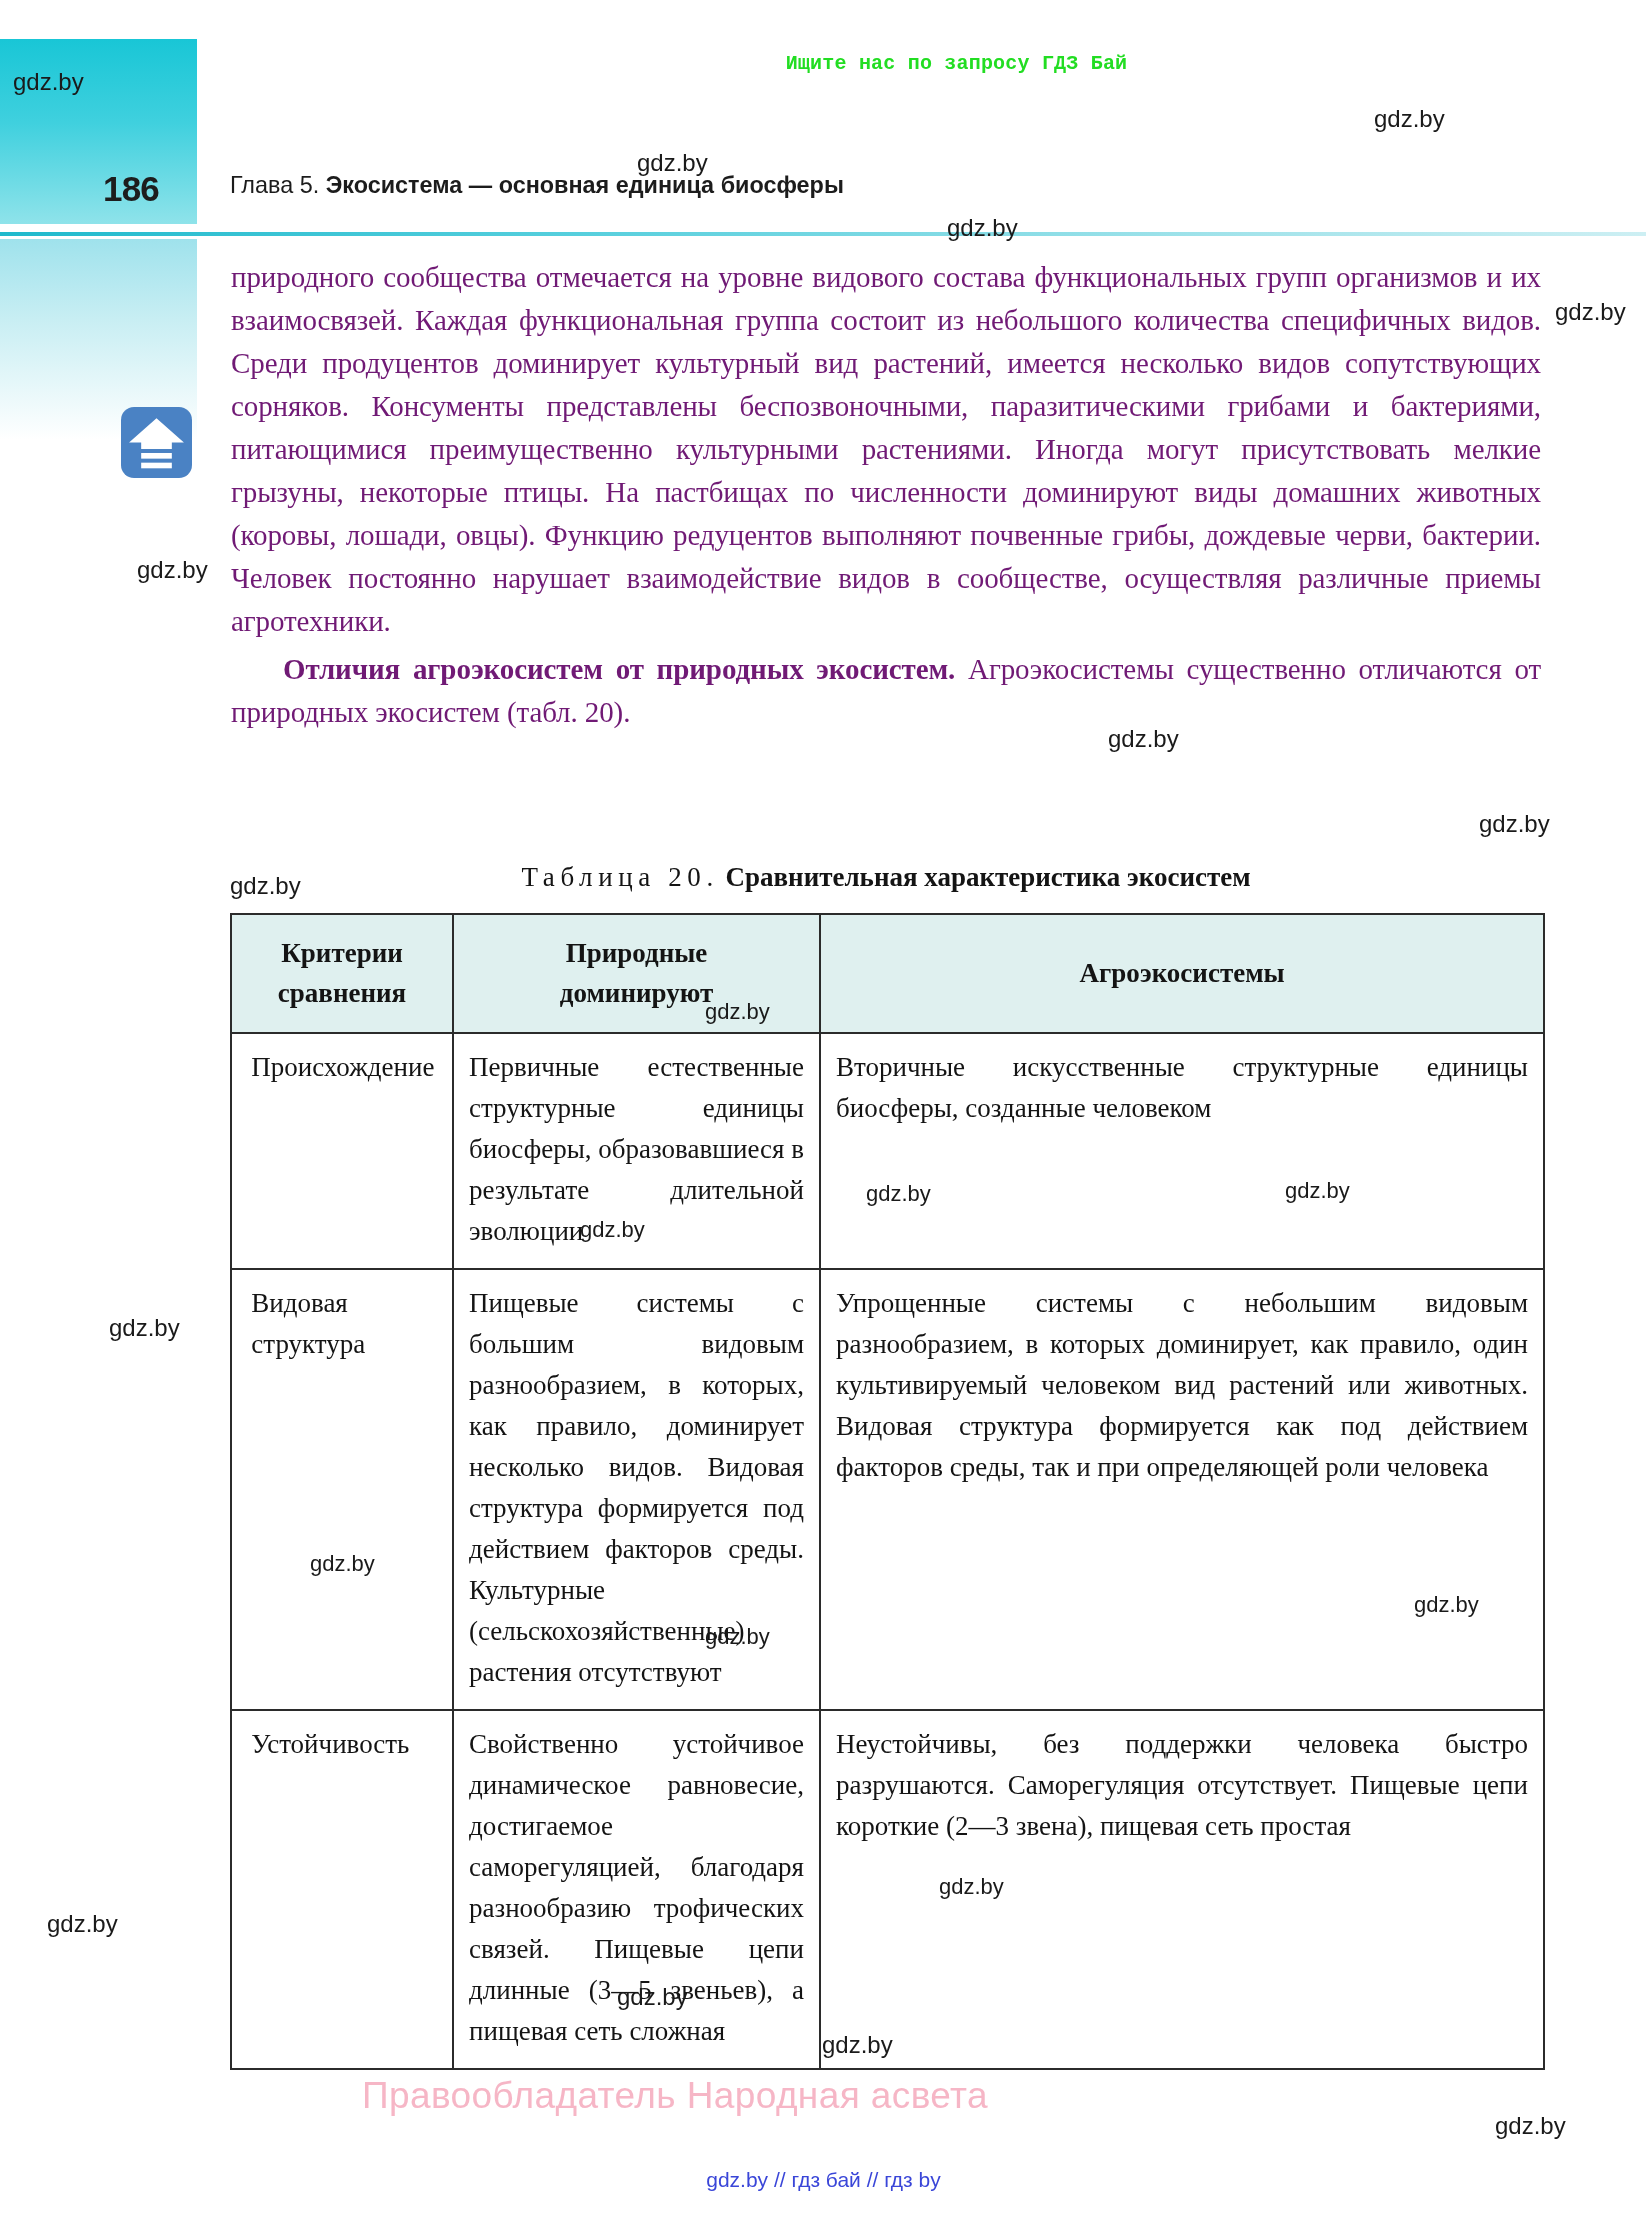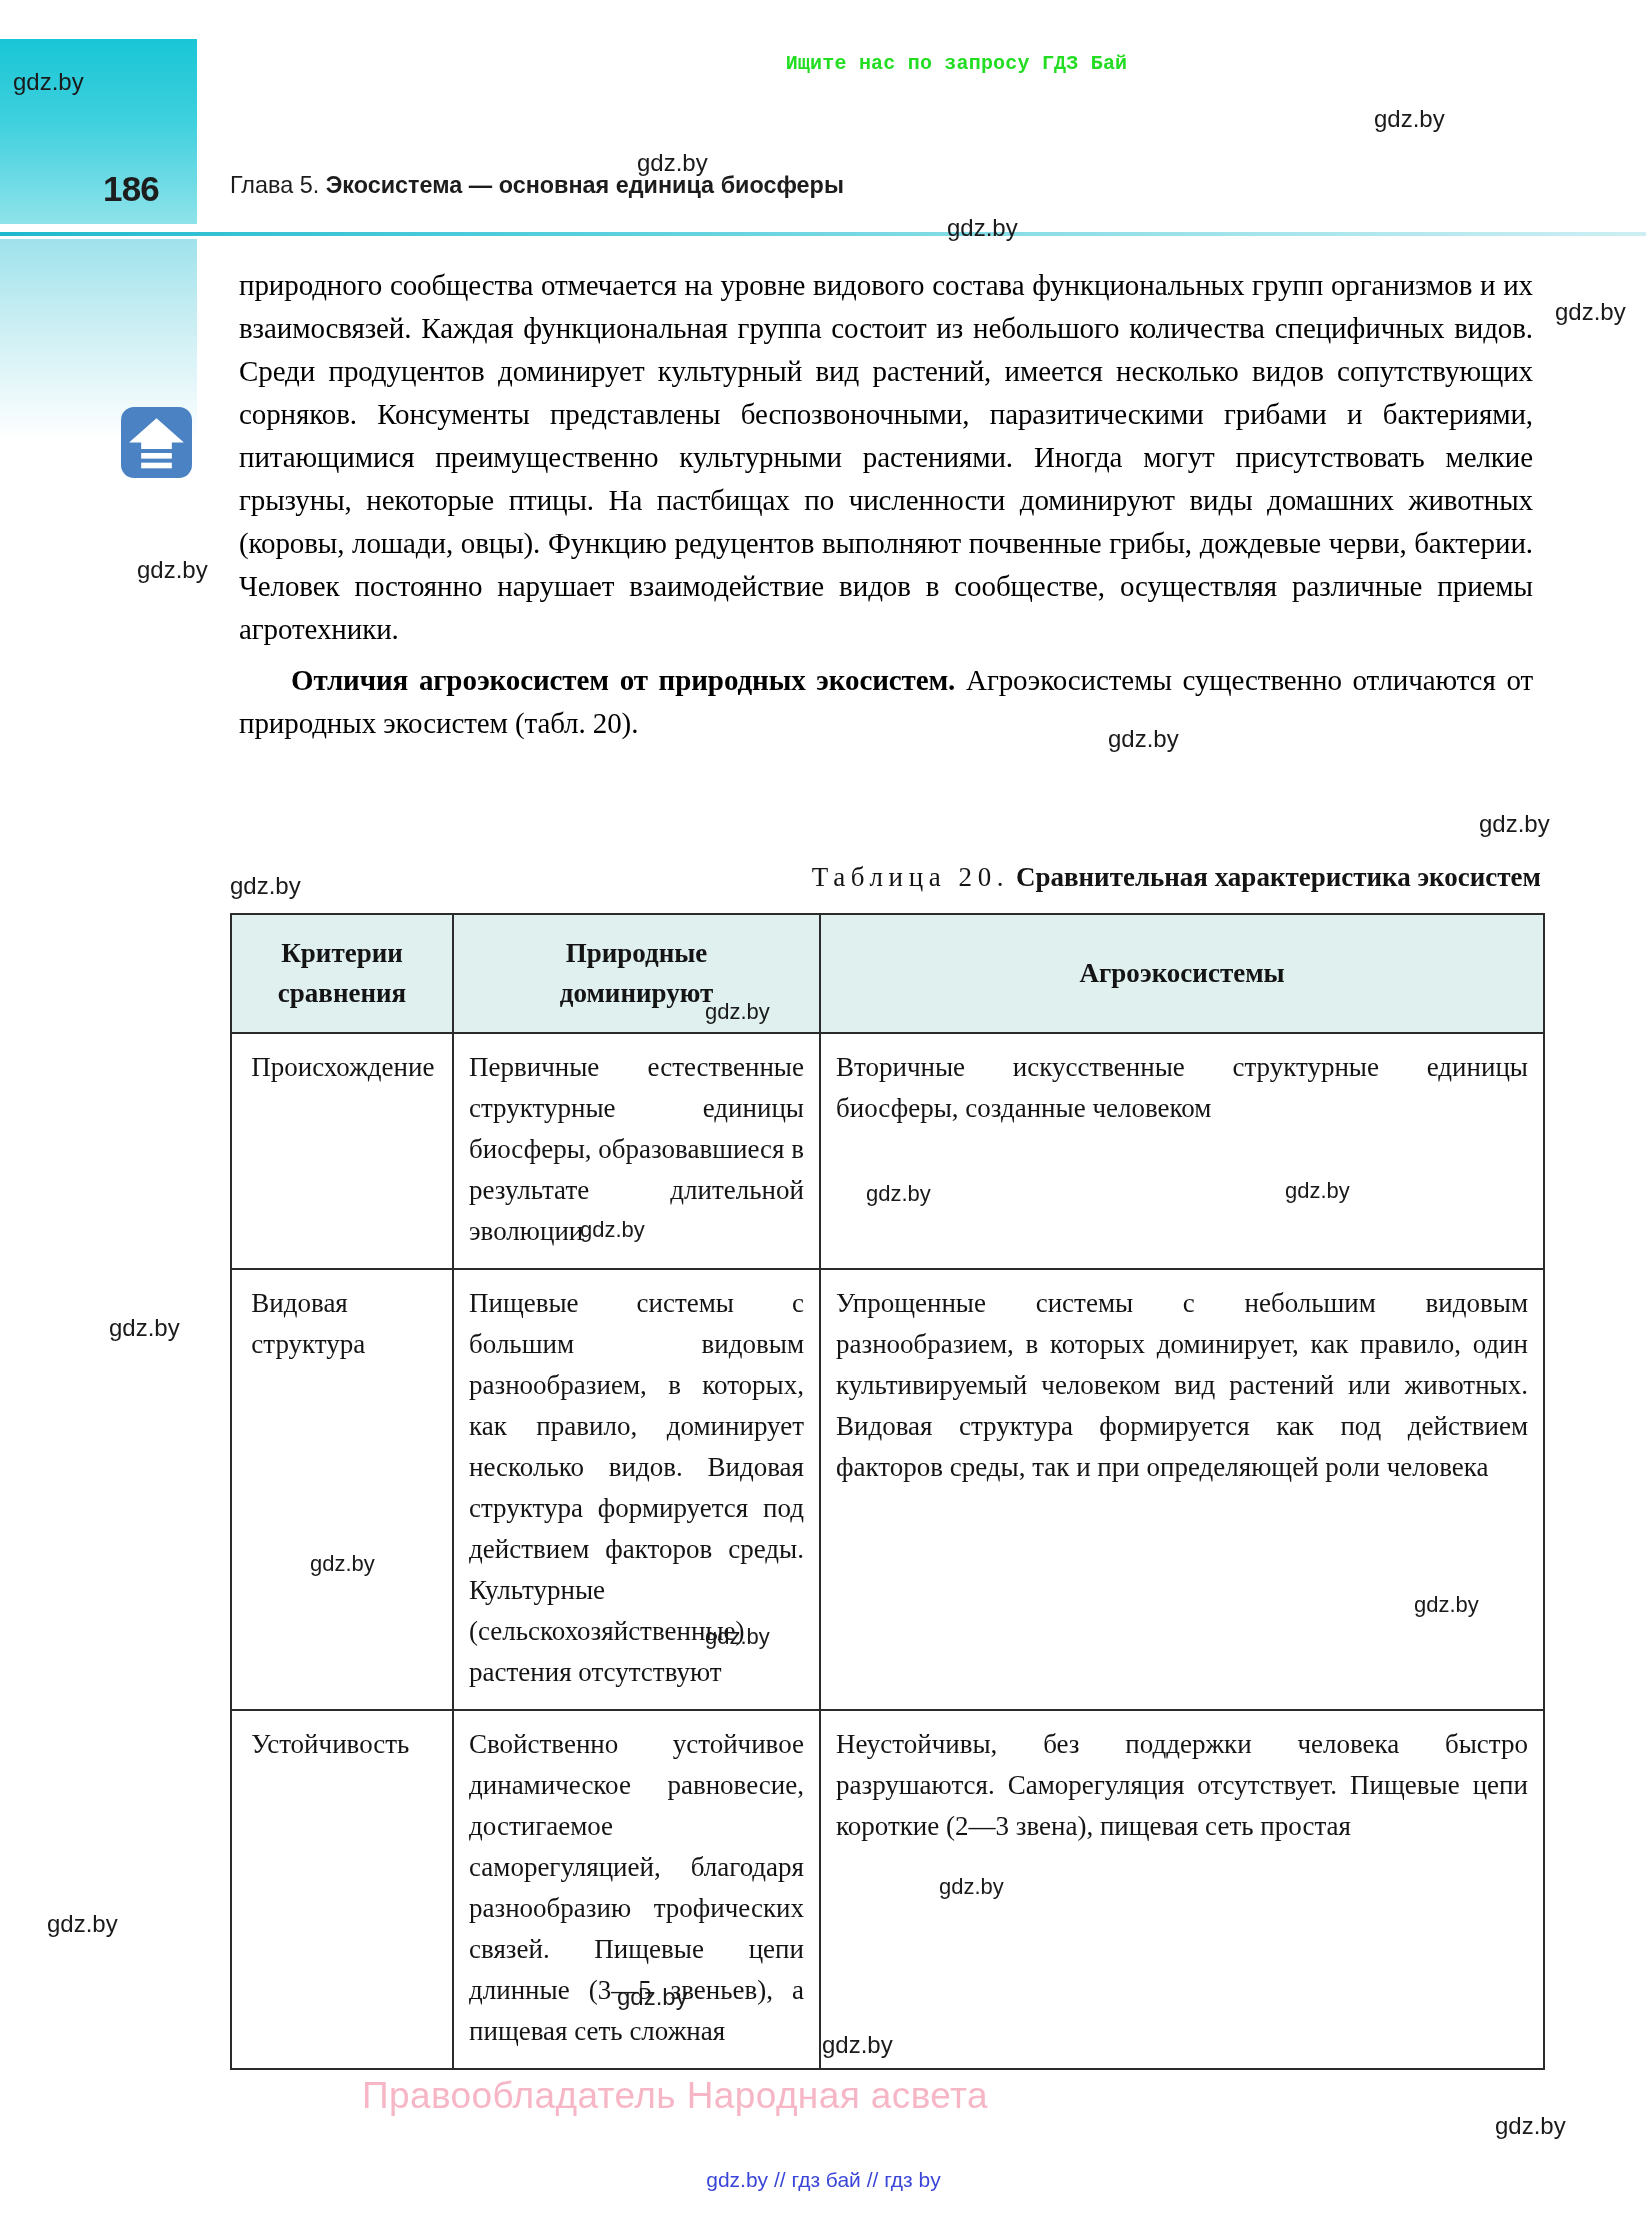--- a/index.html
+++ b/index.html
@@ -66,36 +66,36 @@
     position:absolute;left:121px;top:407px;width:71px;height:71px;
     background:#4a82c4;border-radius:13px;
   }
   .home-icon svg{display:block;width:71px;height:71px;}
 
   
   .body-col{
     position:absolute;left:231px;top:256px;width:1310px;
   }
   p.para{
-    margin:8px;
+    margin:0;
     font-family:"Liberation Serif", serif;
     font-size:29px;
     line-height:43px;
-    color:#000000;
+    color:#701a75;
     text-align:justify;
     text-justify:inter-word;
     letter-spacing:-0.1px;
   }
   p.para.hang{text-indent:52px;margin-top:4.8px;}
   p.para b{font-weight:bold;}
 
   
   .tbl-caption{
     position:absolute;left:231px;top:862px;width:1310px;
-    text-align:right;
+    text-align:center;
     font-family:"Liberation Serif", serif;
     font-size:27px;color:#141414;
   }
   .tbl-caption .sp{letter-spacing:5.6px;}
   .tbl-caption b{font-weight:bold;letter-spacing:0;}
 
   table.cmp{
     position:absolute;left:230px;top:913px;
     width:1312px;
     border-collapse:collapse;

